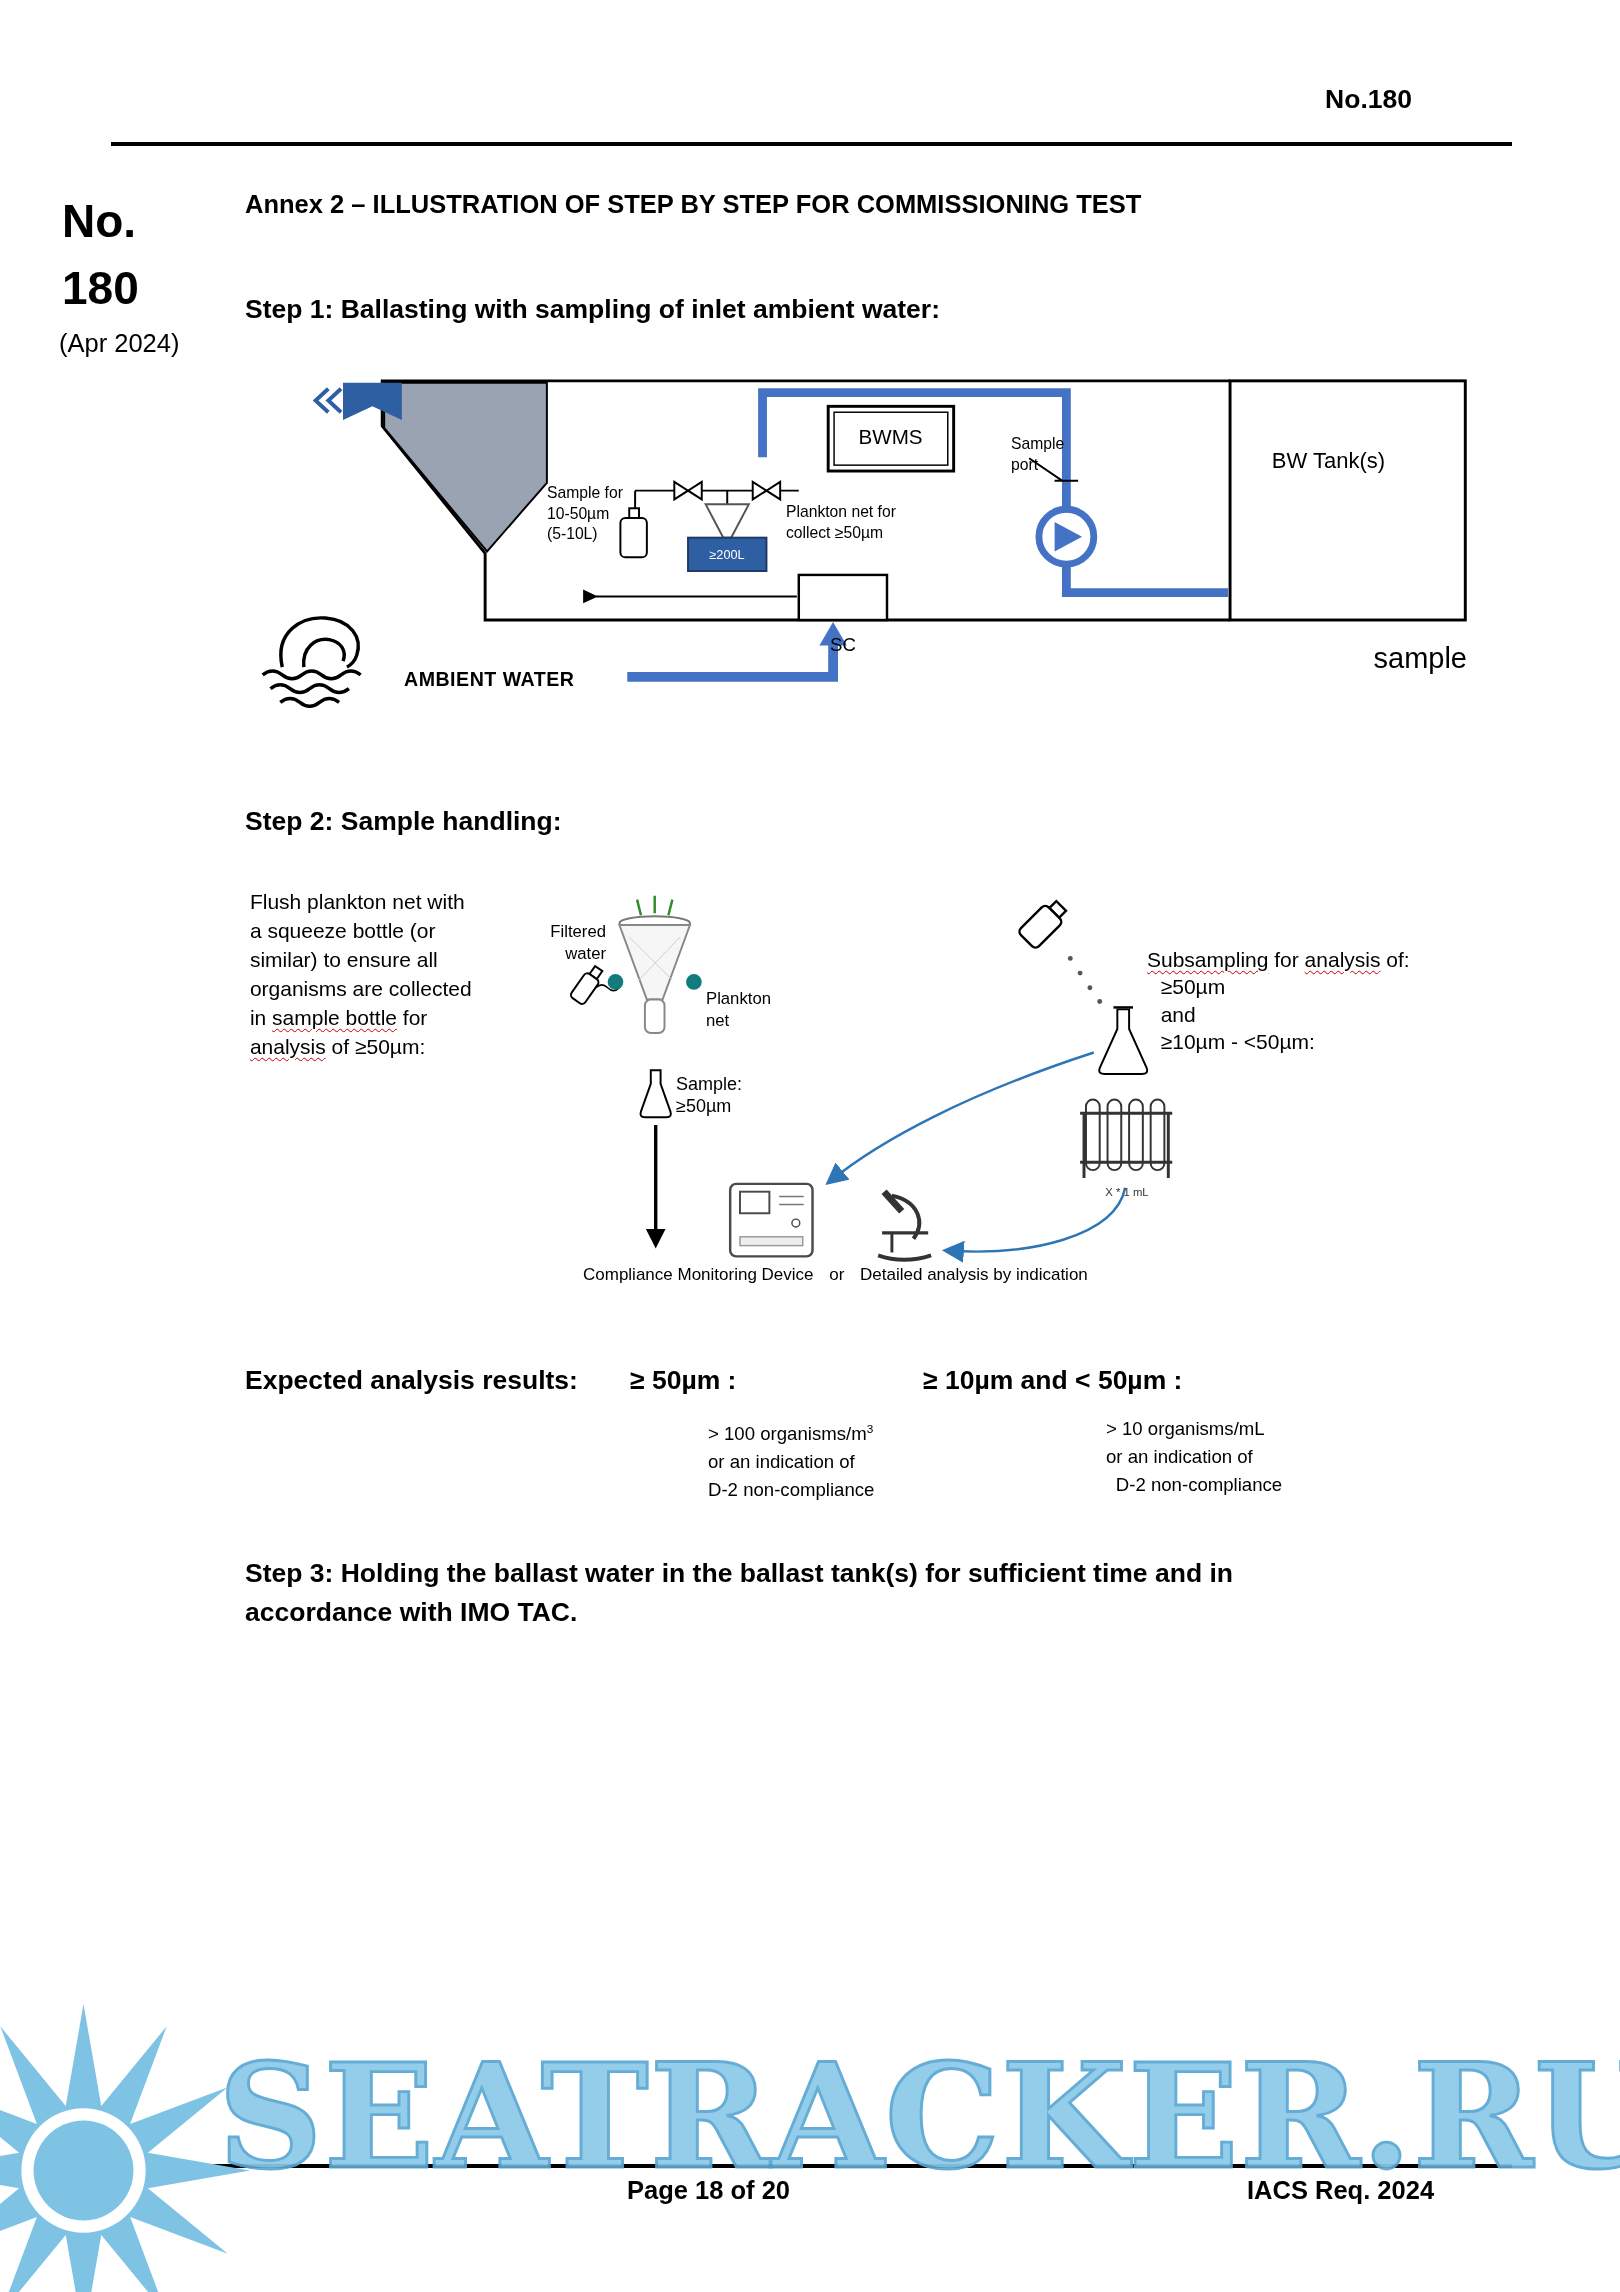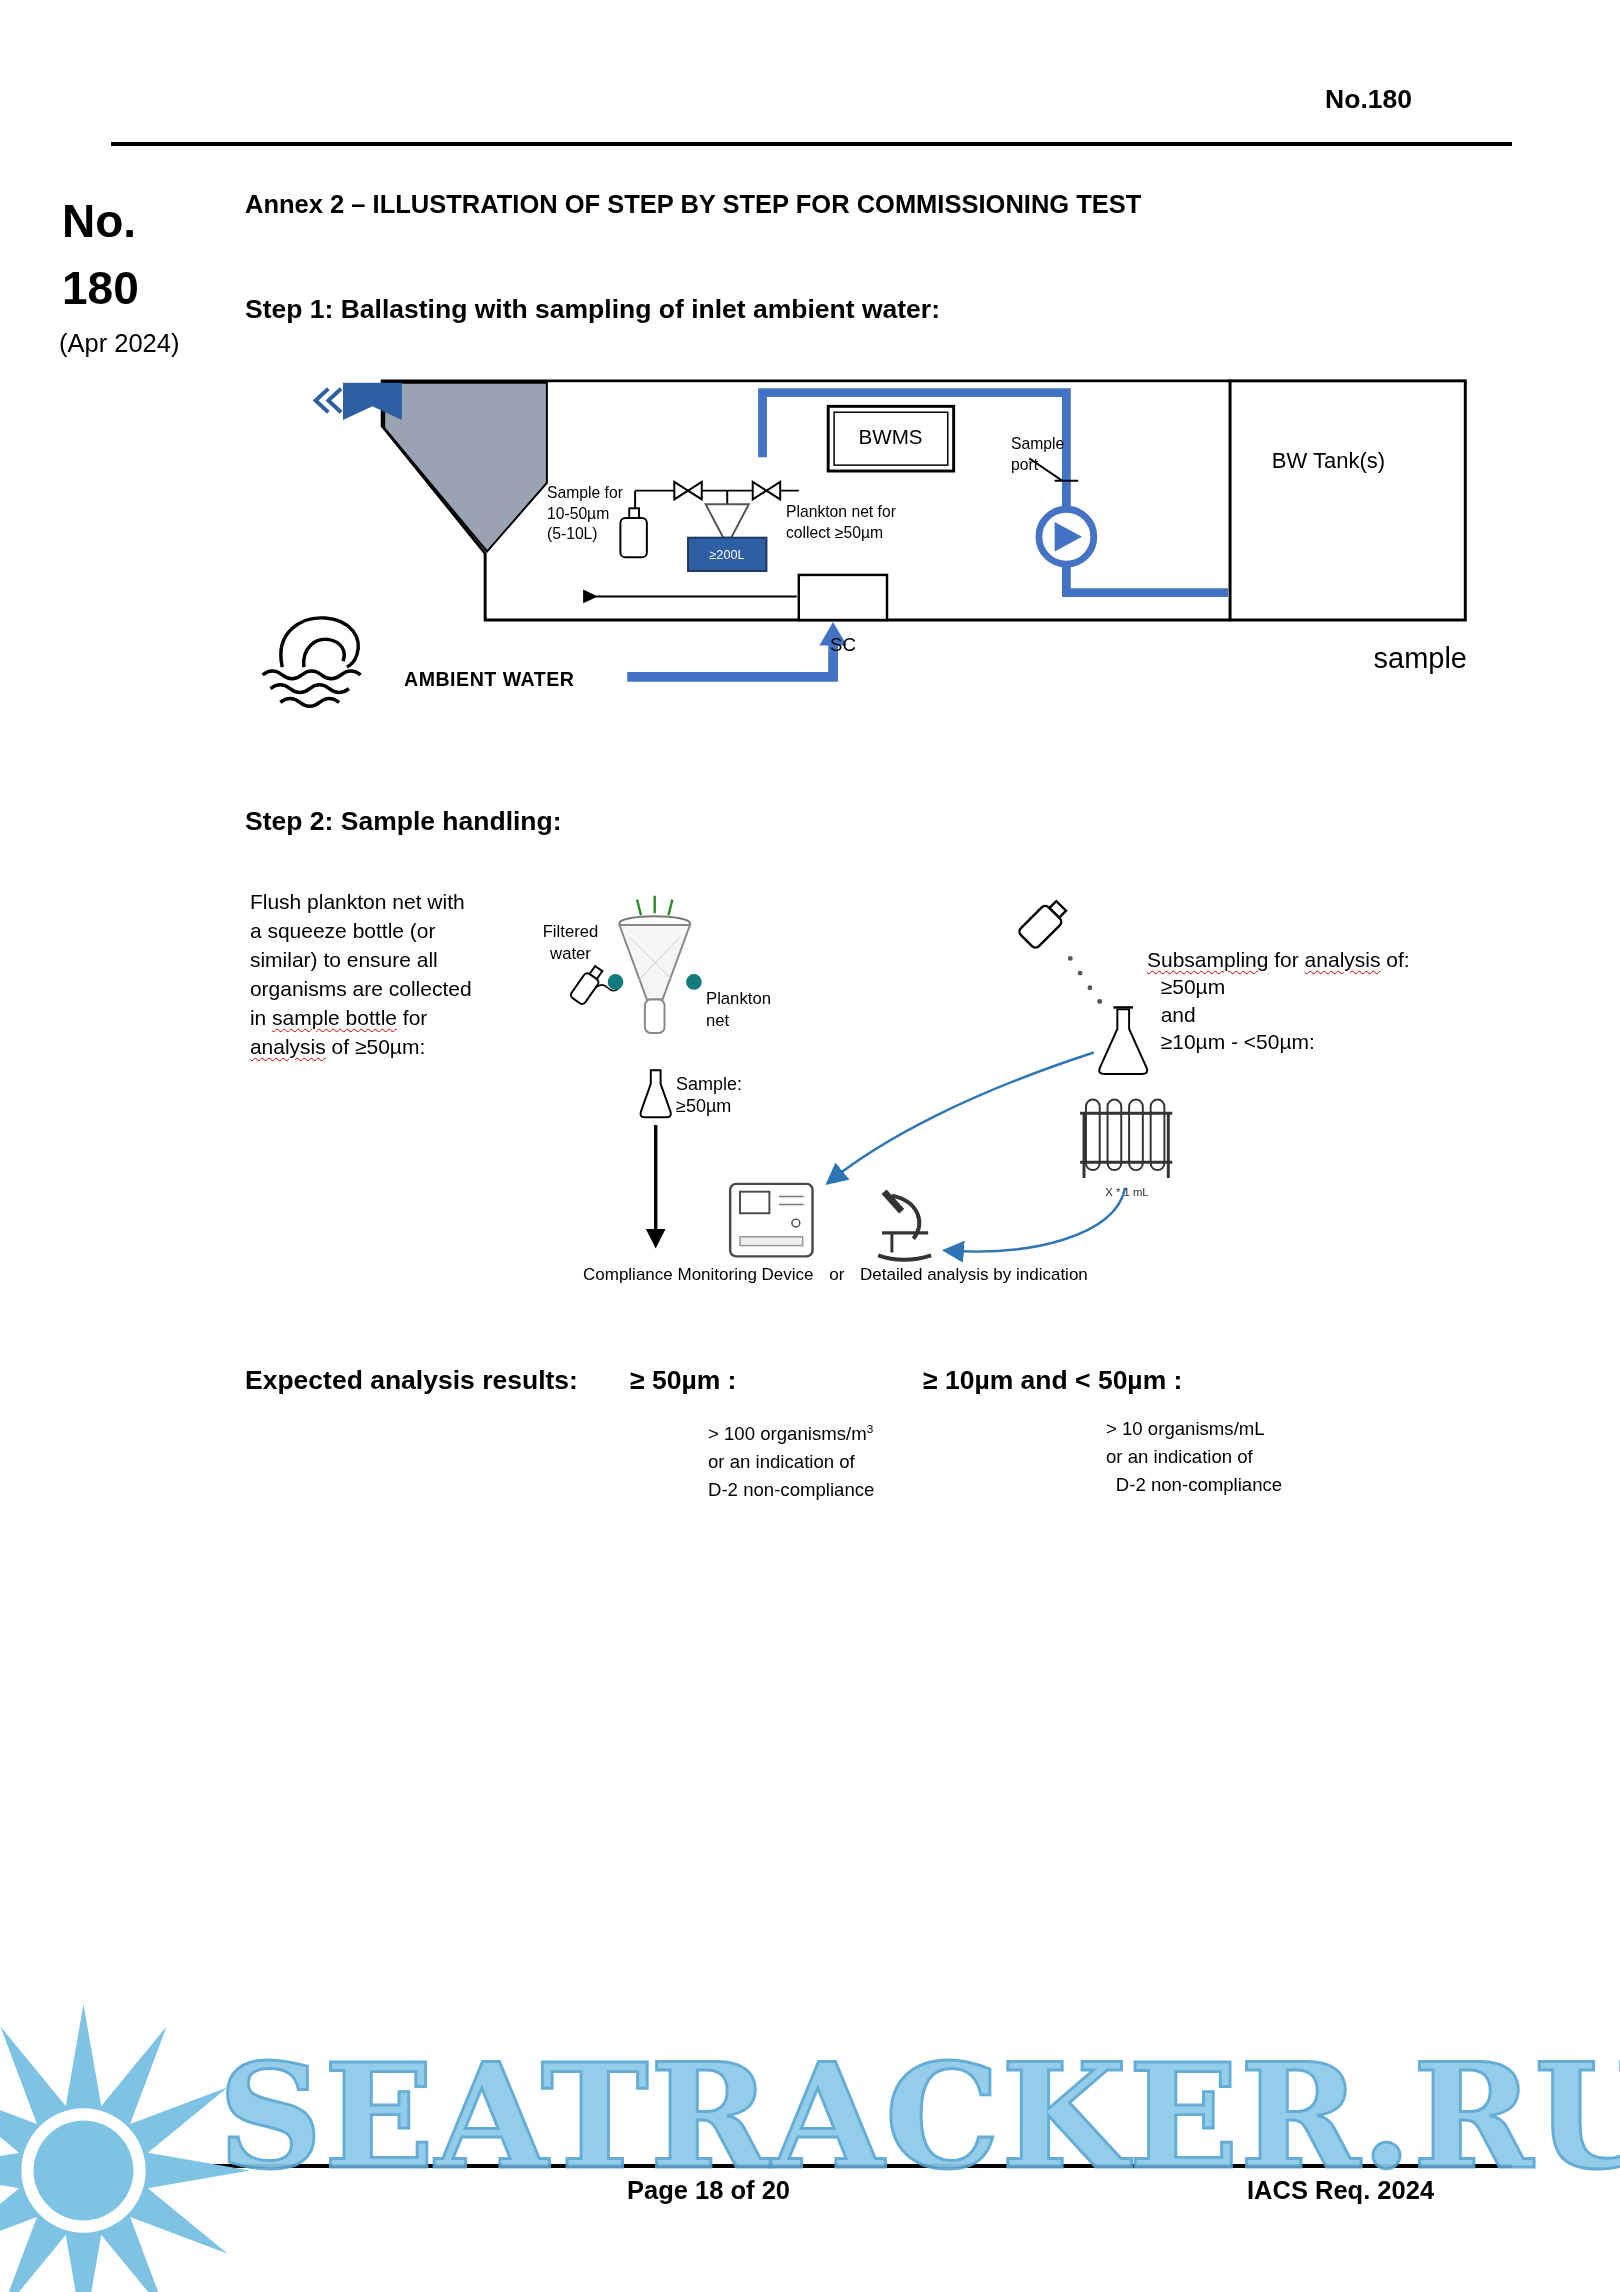--- a/index.html
+++ b/index.html
@@ -207,21 +207,21 @@
     </svg>
 
     <div class="abs" style="left:4.9px;top:14.7px;font-size:21px;line-height:29px;">
       <div>Flush plankton net with</div>
       <div>a squeeze bottle (or</div>
       <div>similar) to ensure all</div>
       <div>organisms are collected</div>
       <div><span>in </span><span class="misspell">sample bottle</span><span> for</span></div>
       <div><span class="misspell">analysis</span><span> of ≥50µm:</span></div>
     </div>
-    <div class="diag-lbl" style="left:290px;top:49px;width:71px;text-align:center;font-size:16.7px;line-height:21.6px;">
+    <div class="diag-lbl" style="left:290px;top:49px;width:71px;text-align:right;font-size:16.7px;line-height:21.6px;">
       <div>Filtered</div>
       <div>water</div>
     </div>
     <div class="diag-lbl" style="left:461px;top:116px;font-size:16.7px;line-height:21.6px;">
       <div>Plankton</div>
       <div>net</div>
     </div>
     <div class="diag-lbl" style="left:431px;top:202px;font-size:18px;line-height:21.6px;">
       <div>Sample:</div>
       <div>≥50µm</div>
@@ -245,20 +245,24 @@
     <div><span>&gt; 100 organisms/m</span><sup>3</sup></div>
     <div>or an indication of</div>
     <div>D-2 non-compliance</div>
   </div>
   <div class="abs" style="left:1106px;top:1415px;font-size:18.6px;line-height:28px;">
     <div>&gt; 10 organisms/mL</div>
     <div>or an indication of</div>
     <div style="padding-left:9.8px;">D-2 non-compliance</div>
   </div>
 
+  <div class="abs b" style="left:245px;top:1554px;width:1157px;font-size:26.5px;line-height:39px;">
+    <div>Step 3: Holding the ballast water in the ballast tank(s) for sufficient time and in</div>
+    <div>accordance with IMO TAC.</div>
+  </div>
 
   <div class="rule" style="left:111px;top:2164px;width:1401px;z-index:1;"></div>
   <div class="abs b" style="left:627px;top:2176px;font-size:25.5px;z-index:2;">Page 18 of 20</div>
   <div class="abs b" style="left:1247px;top:2176px;font-size:25.5px;z-index:2;">IACS Req. 2024</div>
 
   <svg class="abs" style="left:-83px;top:2004px;z-index:5;" width="333" height="333" viewBox="0 0 300 300">
     <polygon points="300,150 208,166 280,225 192,192 225,280 166,208 150,300 134,208 75,280 108,192 20,225 92,166 0,150 92,134 20,75 108,108 75,20 134,92 150,0 166,92 225,20 192,108 280,75 208,134" fill="#7fc3e4"></polygon>
     <circle cx="150" cy="150" r="56" fill="#fff"></circle>
     <circle cx="150" cy="150" r="45" fill="#7fc3e4"></circle>
   </svg>

